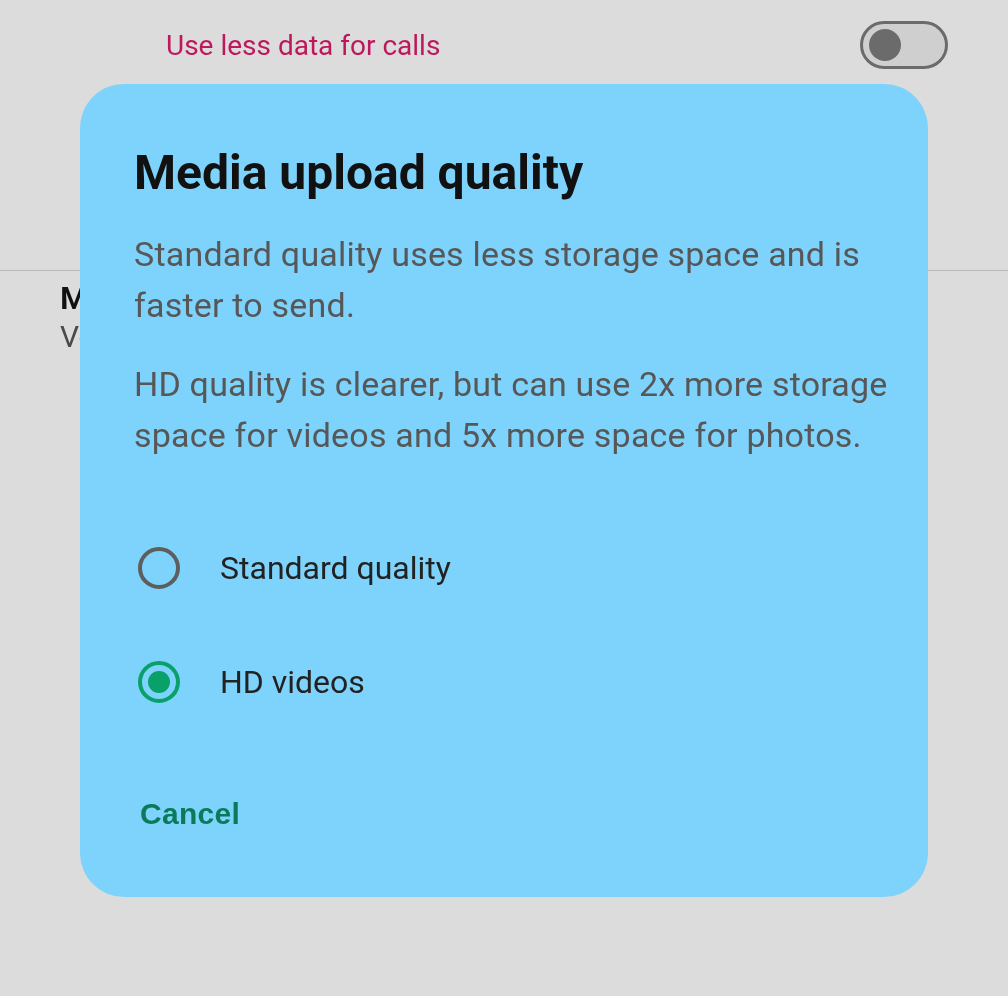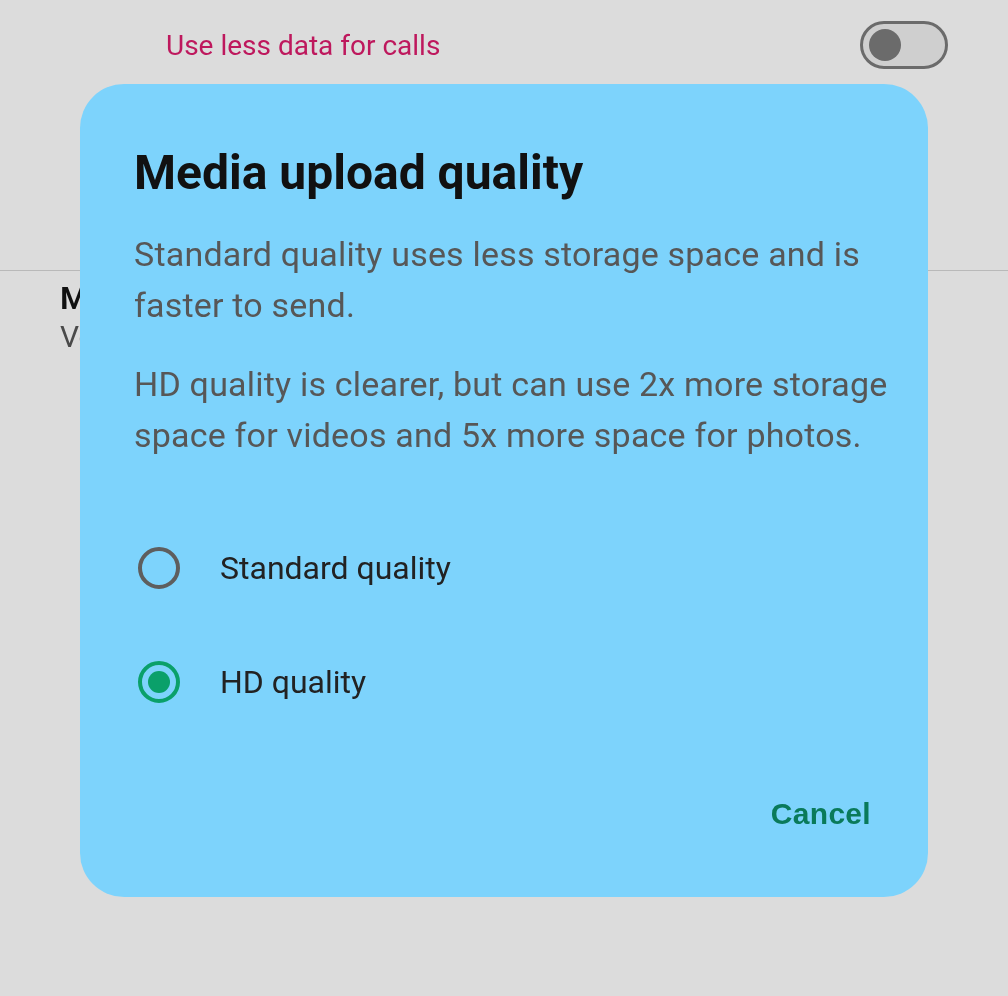--- a/index.html
+++ b/index.html
@@ -121,21 +121,21 @@
       border-radius: 50%;
       background: #0aa06a;
     }
     .radio-label {
       font-size: 32px;
       color: #222;
     }
 
     .dialog-actions {
       display: flex;
-      justify-content: flex-end;
+      justify-content: flex-start;
       gap: 72px;
       padding-right: 16px;
       padding-bottom: 12px;
     }
     .dialog-btn {
       background: none;
       border: none;
       font-size: 30px;
       font-weight: 700;
       color: #0a7a5a;
@@ -164,20 +164,20 @@
   <p class="dialog-desc">Standard quality uses less storage space and is faster to send.</p>
   <p class="dialog-desc">HD quality is clearer, but can use 2x more storage space for videos and 5x more space for photos.</p>
 
   <div class="options">
     <div class="radio-row">
       <span class="radio"></span>
       <span class="radio-label">Standard quality</span>
     </div>
     <div class="radio-row">
       <span class="radio checked"></span>
-      <span class="radio-label">HD quality</span>
+      <span class="radio-label">HD videos</span>
     </div>
   </div>
 
   <div class="dialog-actions">
     <button class="dialog-btn">Cancel</button>
   </div>
 </div>
 
 </body></html>

